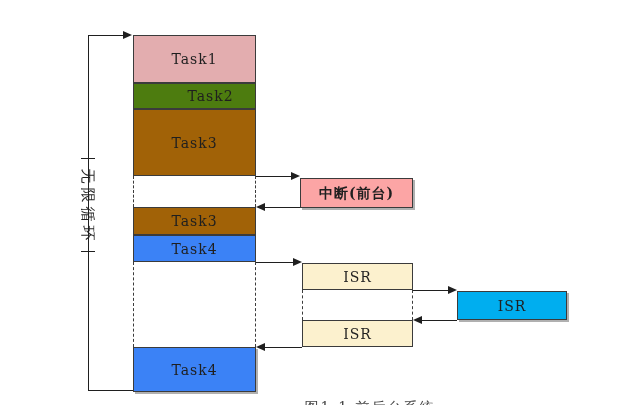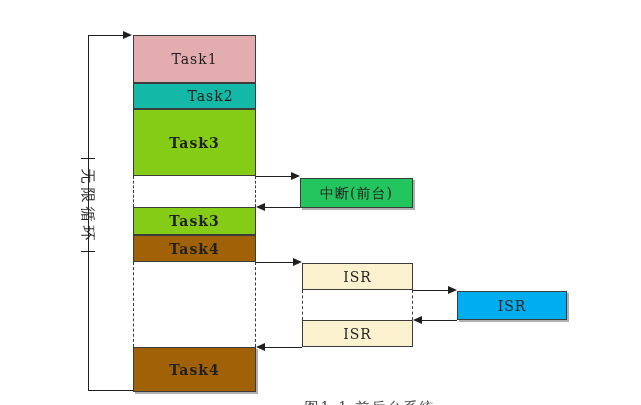--- a/index.html
+++ b/index.html
@@ -27,24 +27,24 @@
     font-size:15px;letter-spacing:4px;text-align:center;white-space:nowrap;
   }
   .nested-title{position:absolute;left:440px;top:264px;width:145px;text-align:center;font-size:14px;letter-spacing:1px;}
   .shadow{box-shadow:2px 2px 0 #b0b0b0;}
   .caption{
     position:absolute;left:240px;top:399px;width:260px;height:6px;overflow:hidden;
     font-size:14px;text-align:center;color:#444;letter-spacing:2px;
   }
   
   .c-task1{background:#E3ADAF;}
-  .c-task2{background:#14b8a6;padding-left:32px;}
-  .c-task3{background:#84cc16;font-weight:bold;}
-  .c-task4{background:#a16207;font-weight:bold;}
-  .c-int{background:#22c55e;}
+  .c-task2{background:#4d7c0f;padding-left:32px;}
+  .c-task3{background:#a16207;}
+  .c-task4{background:#3b82f6;}
+  .c-int{background:#fca5a5;font-weight:bold;}
   .c-isr{background:#FCF1CE;}
   .c-nested{background:#00AEEF;}
 </style>
 </head>
 <body>
 
 <div class="canvas">
 
 
   <div class="vline" style="left:88px;top:35px;height:355px;"></div>

